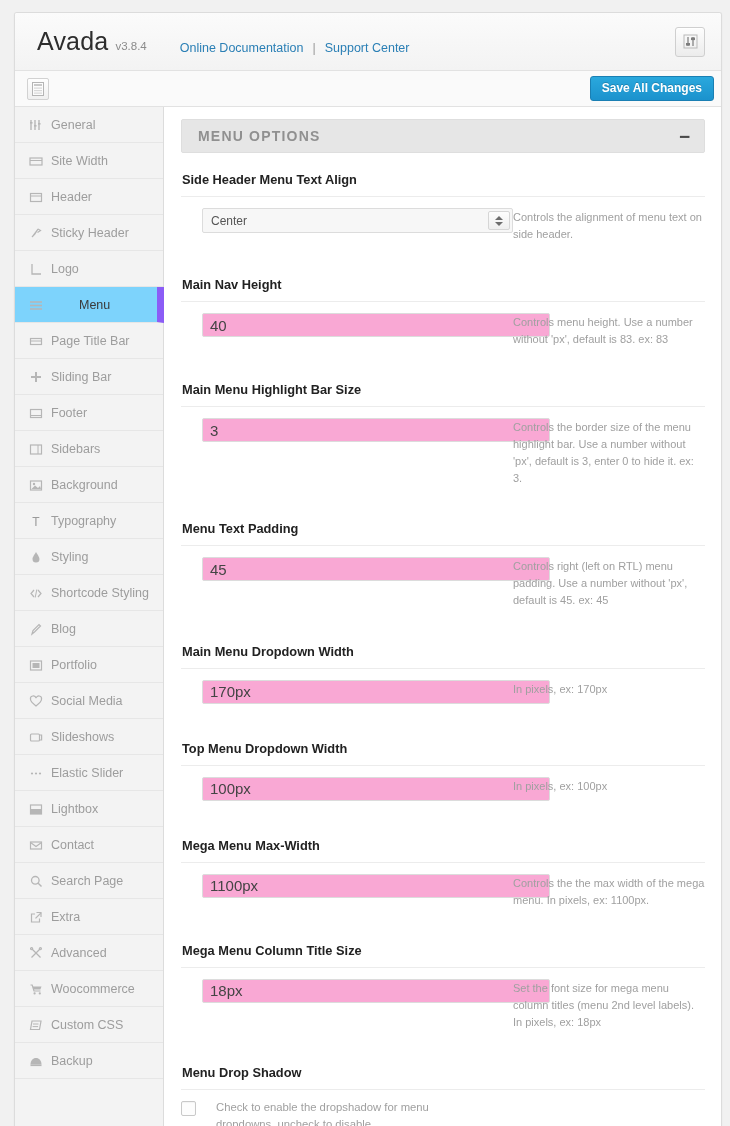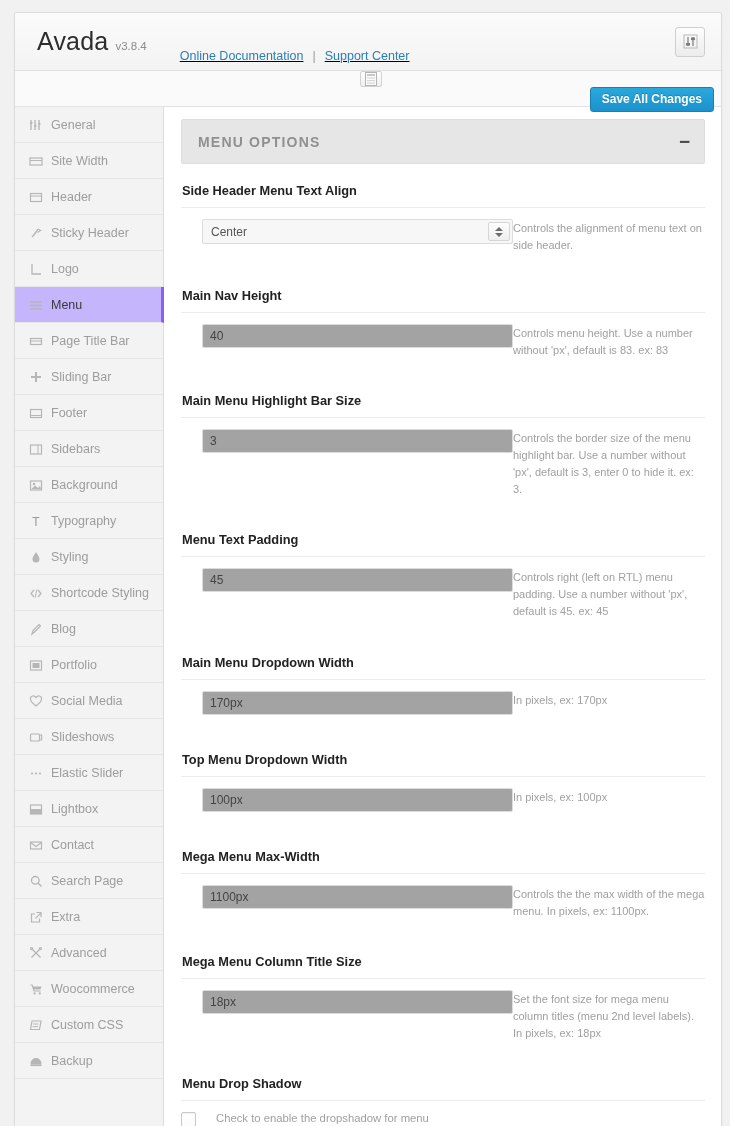--- a/index.html
+++ b/index.html
@@ -53,22 +53,21 @@
     margin-left: 7px;
     position: relative;
     top: 4px;
   }
   .hdr-links {
     margin-left: 33px;
     font-size: 12.5px;
     display: flex;
     align-items: center;
     position: relative;
-    top: 14px;
-    text-decoration: underline;
+    top: 6px;
   }
   .hdr-links a {
     color: #2a7fb5;
     text-decoration: none;
   }
   .hdr-links .sep {
     color: #9b9b9b;
     margin: 0 9px;
   }
   .hdr-icon-btn {
@@ -86,21 +85,20 @@
 
   
   .toolbar {
     position: relative;
     height: 36px;
     background: #fafafa;
     border-bottom: 1px solid #e2e2e2;
     display: flex;
     align-items: center;
     padding: 0 7px 0 12px;
-    flex-direction: column;
   }
   .expand-btn {
     width: 22px; height: 22px;
     background: linear-gradient(#fefefe,#f0f0f0);
     border: 1px solid #d2d2d2;
     border-radius: 2px;
     display: flex; align-items: center; justify-content: center;
     cursor: pointer;
   }
   .save-btn {
@@ -151,38 +149,39 @@
     align-items: center;
     justify-content: flex-start;
   }
   .nav-item .lbl {
     font-size: 12.5px;
     color: #9d9d9d;
     margin-left: 5px;
     white-space: nowrap;
   }
   .nav-item.active {
-    background: #c4b5fd;
-    border-right: 3px solid #8b5cf6;
+    background: #7dd3fc;
+    border-right: 7px solid #8b5cf6;
     margin-right: -1px;
+    gap: 28px;
   }
   .nav-item.active .lbl { color: #3a3a3a; }
   .nav-item.active .ico { color: #555; }
 
   .ico svg { display: block; }
 
   
   .content {
     flex: 1 1 auto;
     background: #fff;
     padding: 12px 0 0 0;
   }
   .section-head {
     margin: 0 16px 0 17px;
-    height: 45px;
+    height: 34px;
     background: #e6e6e6;
     border: 1px solid #dedede;
     border-radius: 2px;
     display: flex;
     align-items: center;
     padding: 0 14px 0 16px;
   }
   .section-head .title {
     font-size: 14px;
     font-weight: bold;
@@ -223,27 +222,27 @@
   .desc-col {
     flex: 1 1 auto;
     font-size: 11px;
     line-height: 1.55;
     color: #a0a0a0;
     padding-left: 19px;
     padding-top: 1px;
   }
 
   input.txt {
-    width: 311px;
+    width: 348px;
     height: 24px;
     border: 1px solid #dcdcdc;
-    background: #a3a3a3;
+    background: #f9a8d4;
     border-radius: 2px;
     font-family: "Liberation Sans", sans-serif;
-    font-size: 12px;
+    font-size: 15px;
     color: #444;
     padding: 0 7px;
     outline: none;
   }
   .selwrap {
     position: relative;
     width: 311px;
     height: 25px;
     border: 1px solid #dcdcdc;
     background: #f7f7f7;

